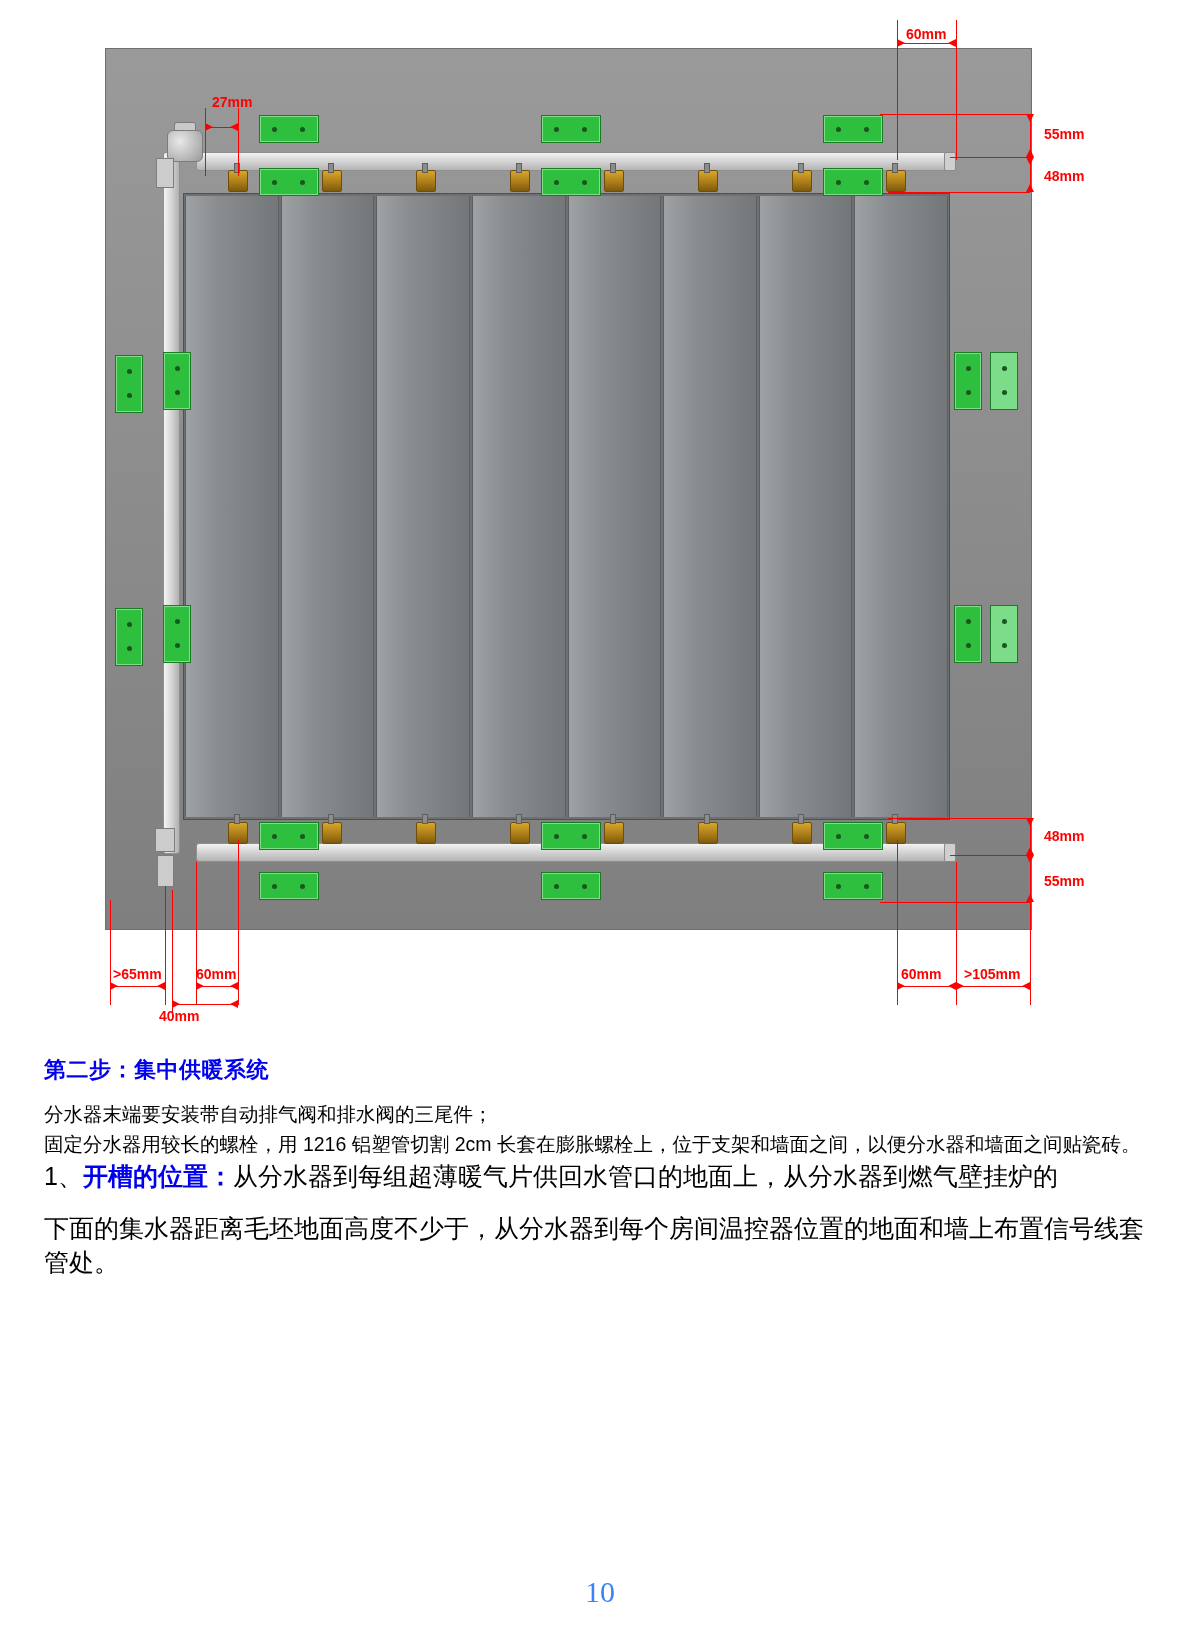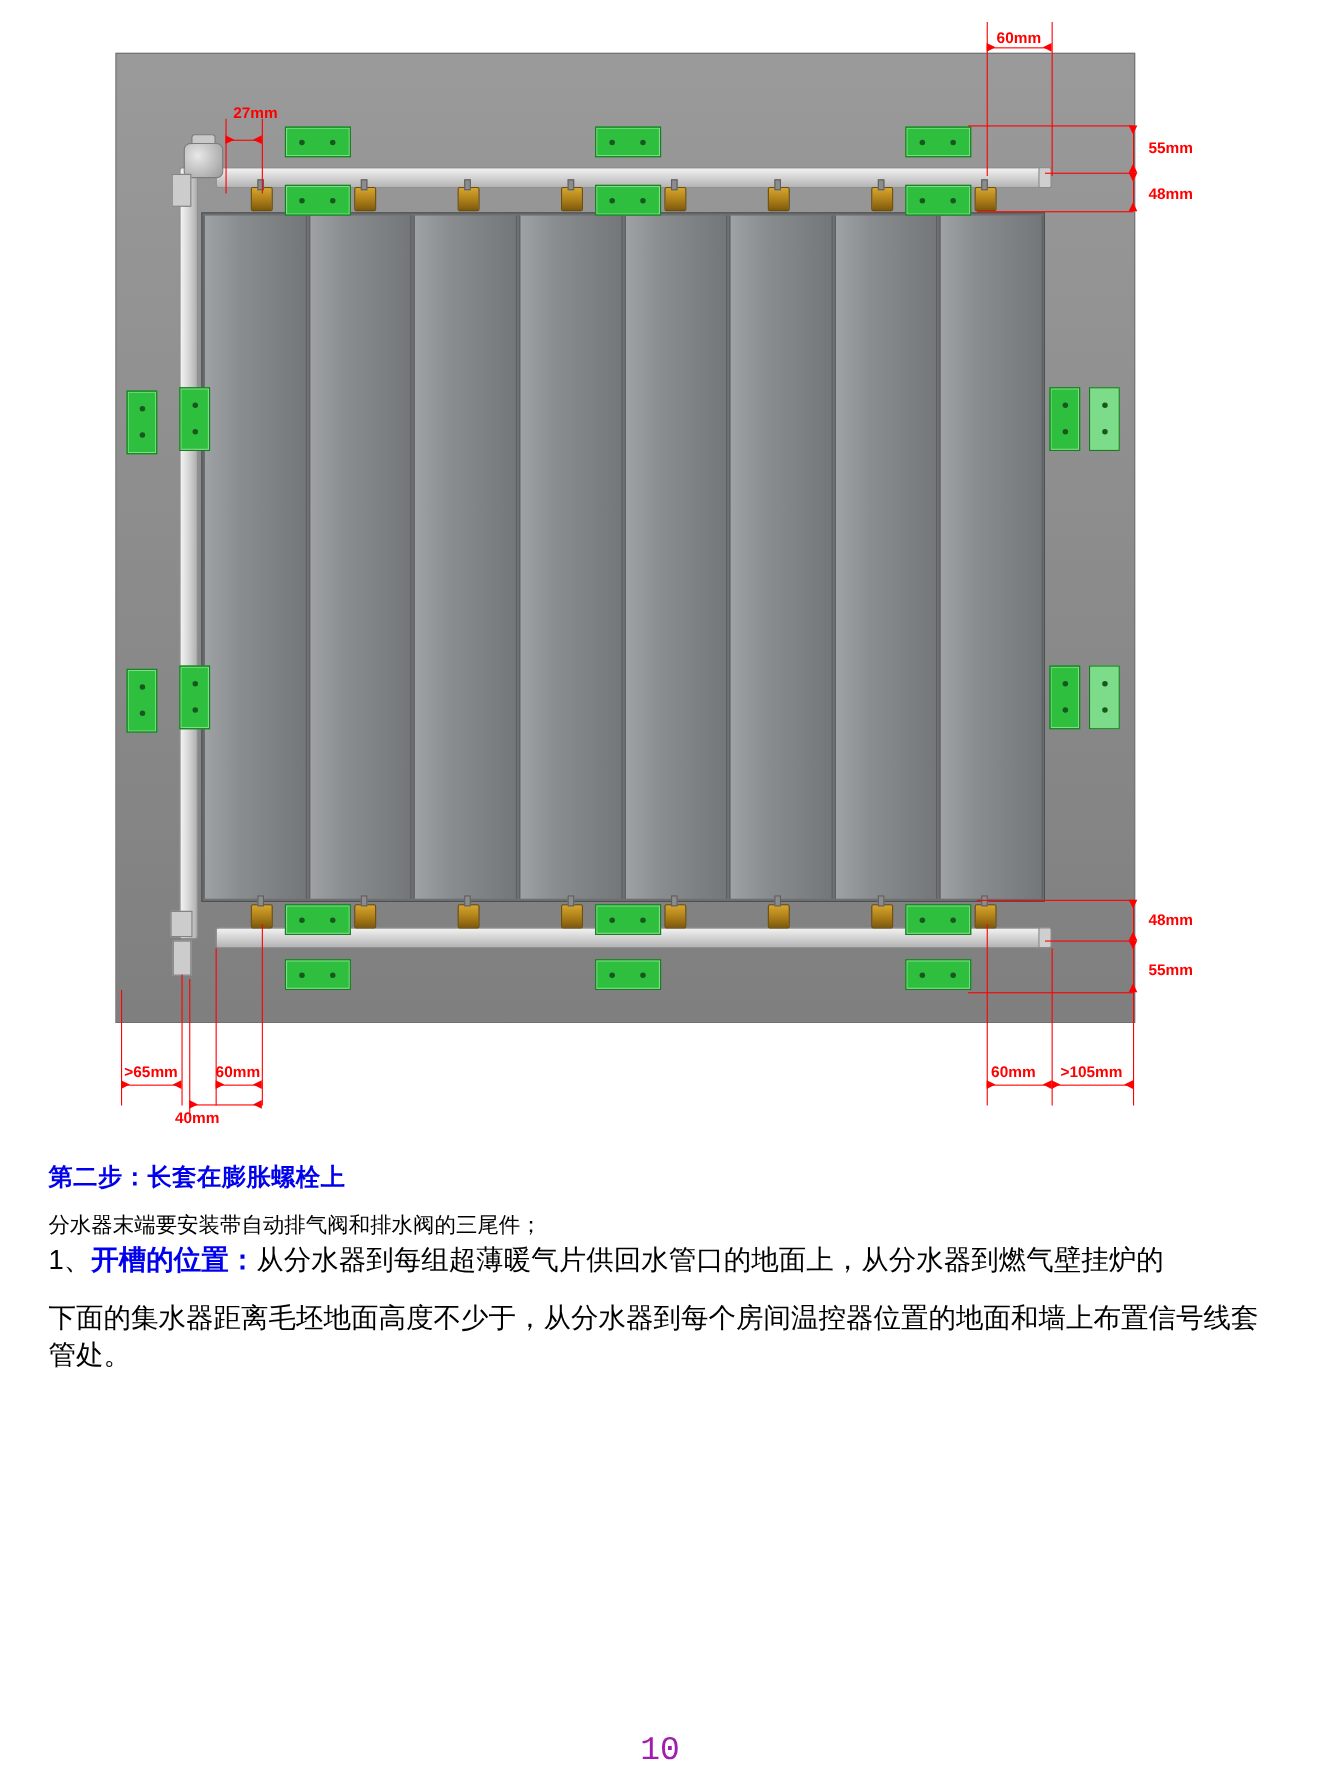--- a/index.html
+++ b/index.html
@@ -208,22 +208,22 @@
   .listline .emph {
     color: #0000ee;
     font-weight: bold;
   }
   .page-number {
     position: absolute;
     left: 0; right: 0;
     top: 1575px;
     text-align: center;
     font-size: 30px;
-    color: #a21caf;
-    font-family: Liberation Mono, monospace;
+    color: #3b82f6;
+    font-family: Liberation Serif, serif;
   }
 </style>
 </head>
 <body>
 
 <div class="drawing">
 
   <div class="wall">
     <div class="wall-inner-shade"></div>
   </div>
@@ -441,23 +441,24 @@
   <div class="dim-thin-v" style="left:1030px; top:896px; height:109px;"></div>
   <div class="dim-line-h" style="left:956px; top:986px; width:74px;"></div>
   <div class="arrow-r" style="left:956px; top:982px;"></div>
   <div class="arrow-l" style="left:1022px; top:982px;"></div>
   <div class="dim-label" style="left:964px; top:966px;">&gt;105mm</div>
 
 </div>
 
 <div class="content">
 
-  <h2 class="step second">第二步：长套在膨胀螺栓上</h2>
+  <h2 class="step second">第二步：集中供暖系统</h2>
 
   <p class="body">分水器末端要安装带自动排气阀和排水阀的三尾件；</p>
+  <p class="body">固定分水器用较长的螺栓，用 1216 铝塑管切割 2cm 长套在膨胀螺栓上，位于支架和墙面之间，以便分水器和墙面之间贴瓷砖。</p>
 
 
   <p class="listline"><span>1、</span><span class="emph">开槽的位置：</span><span>从分水器到每组超薄暖气片供回水管口的地面上，从分水器到燃气壁挂炉的</span></p>
   <p class="listline" style="margin-top:18px;">下面的集水器距离毛坯地面高度不少于，从分水器到每个房间温控器位置的地面和墙上布置信号线套管处。</p>
 
 </div>
 
 <div class="page-number">10</div>
 
 </body></html>

